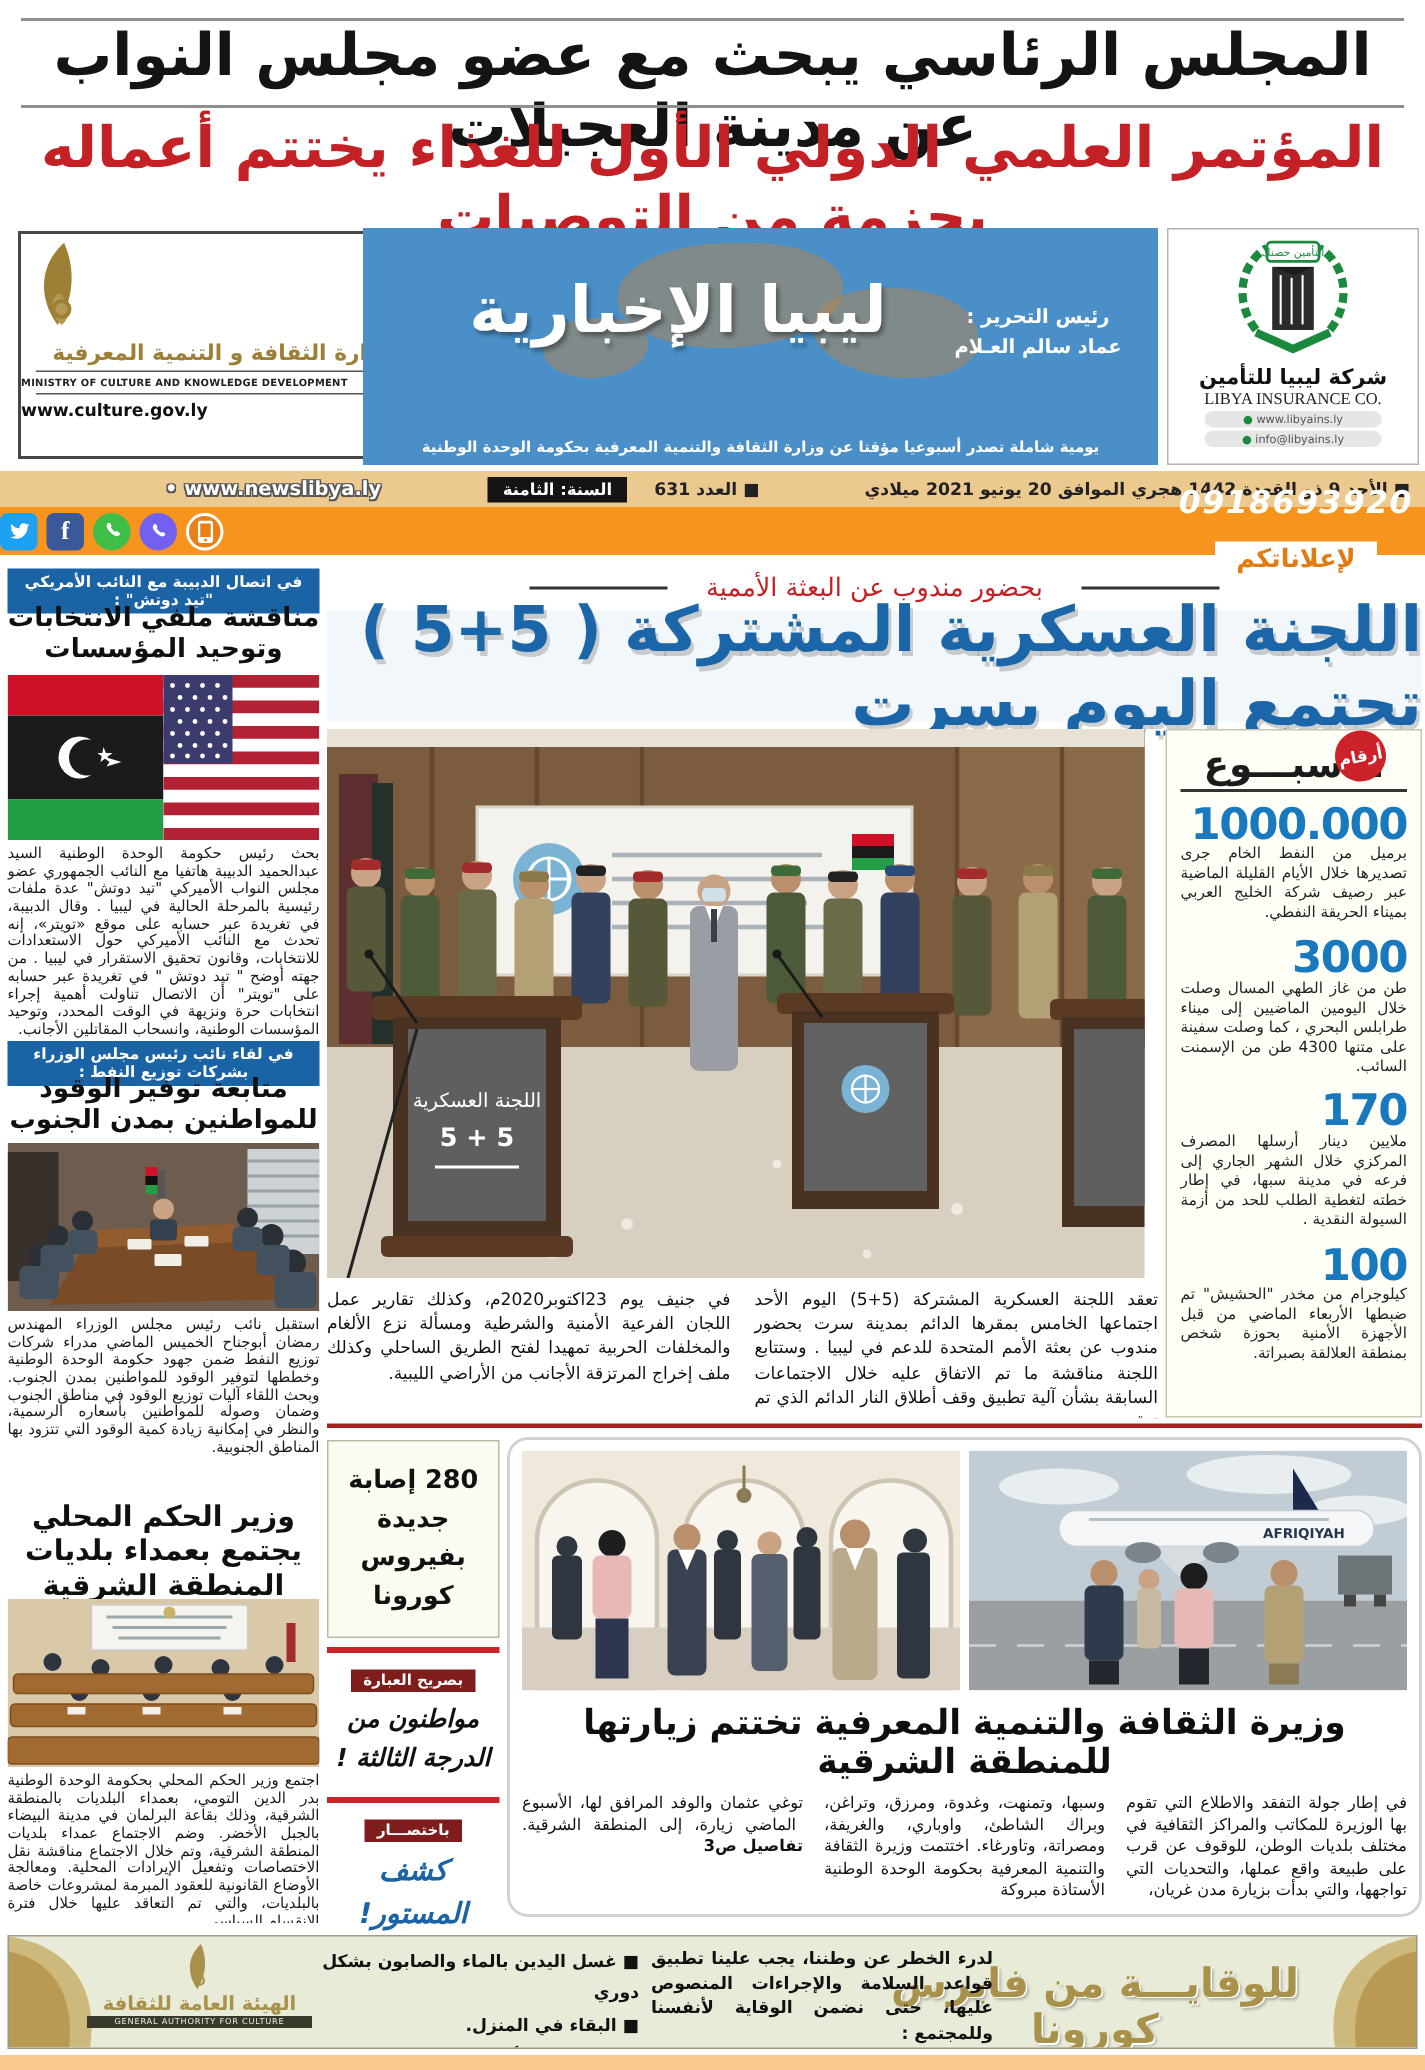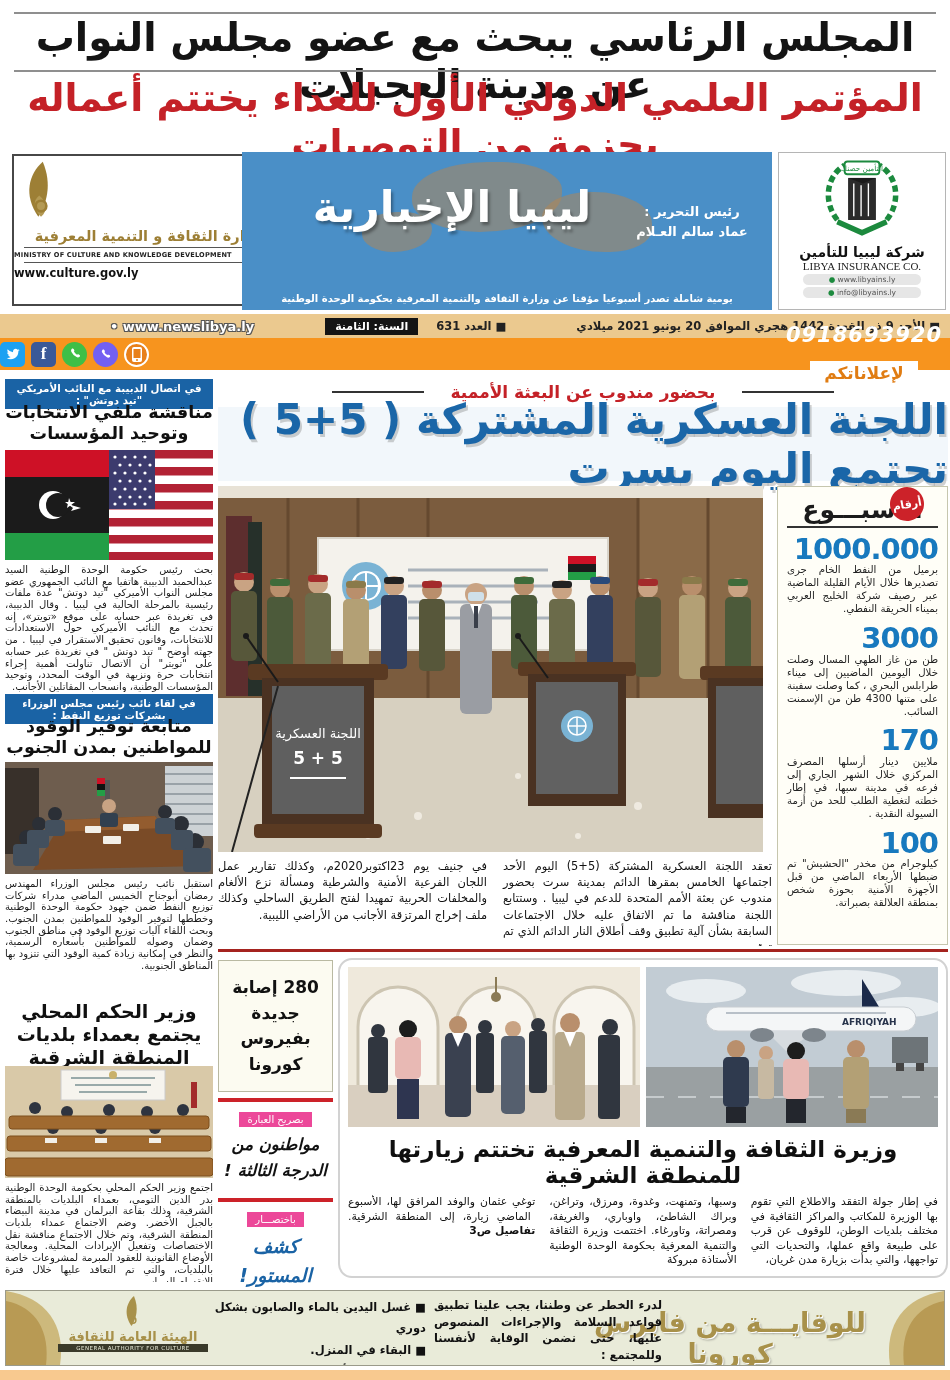--- a/index.html
+++ b/index.html
@@ -50,21 +50,21 @@
   #ads-box{background:#fff;color:#e07c12;font-weight:bold;font-size:17px;padding:2px 14px;}
   
   .kicker{position:absolute;left:5px;width:208px;background:#1a63a5;color:#fff;font-size:10.3px;font-weight:bold;
           text-align:center;padding:3px 1px;box-sizing:border-box;direction:rtl;}
   .lhead{position:absolute;left:5px;width:208px;text-align:center;font-weight:bold;color:#101010;line-height:1.22;direction:rtl;}
   .limg{position:absolute;left:5px;width:208px;overflow:hidden;}
   .lbody{position:absolute;left:5px;width:208px;font-size:10px;line-height:1.17;overflow:hidden;color:#1a1a1a;}
   
   #lead-kicker-row{left:218px;top:382px;width:730px;display:flex;align-items:center;justify-content:center;gap:26px;}
   .dash{width:92px;height:2px;background:#333;}
-  #lead-kicker{color:#c42127;font-size:17px;font-weight:bold;direction:rtl;}
+  #lead-kicker{color:#c42127;font-size:17px;font-weight:normal;direction:rtl;}
   #lead-headline{left:218px;top:407px;width:730px;height:74px;display:flex;align-items:center;justify-content:center;
       color:#1a66a8;font-size:42px;font-weight:bold;letter-spacing:-1px;direction:rtl;
       text-shadow:2px 3px 0 rgba(120,120,120,.35);background:#f2f7fb;}
   #lead-photo{left:218px;top:486px;width:545px;height:366px;overflow:hidden;}
   #lead-body{left:218px;top:858px;width:554px;height:88px;display:flex;gap:16px;direction:rtl;
       font-size:11.4px;line-height:1.42;overflow:hidden;}
   #lead-body div{flex:1;}
   #red-rule{left:218px;top:949px;width:730px;height:3px;background:#a5231f;}
   
   #week-box{left:777px;top:486px;width:171px;height:459px;border:1px solid #c6c6ae;background:#fffef7;
@@ -73,21 +73,21 @@
       border-bottom:2px solid #333;padding-bottom:2px;margin-bottom:6px;direction:rtl;}
   #week-badge{position:absolute;top:-8px;right:14px;width:34px;height:34px;border-radius:50%;background:#cc2229;color:#fff;
       font-size:11px;display:flex;align-items:center;justify-content:center;transform:rotate(-10deg);font-weight:bold;}
   .wn-num{color:#1879be;font-weight:bold;font-size:29px;line-height:1.05;text-align:right;direction:rtl;letter-spacing:-1px;}
   .wn-text{font-size:10.2px;line-height:1.27;text-align:justify;direction:rtl;color:#222;margin-bottom:7px;}
   
   #covid-box{left:218px;top:960px;width:115px;height:132px;border:1px solid #b9b9a2;background:#fcfbf1;box-sizing:border-box;
       display:flex;align-items:center;justify-content:center;text-align:center;font-size:17px;font-weight:bold;direction:rtl;padding:4px;line-height:1.5;}
   .red-div{left:218px;width:115px;height:4px;background:#cc2229;}
   .op-box{left:218px;width:115px;direction:rtl;text-align:center;}
-  .op-badge{display:inline-block;background:#ec4899;color:#fff;font-size:10px;font-weight:normal;padding:2px 8px;margin-bottom:5px;}
+  .op-badge{display:inline-block;background:#7f1d1d;color:#fff;font-size:10px;font-weight:bold;padding:2px 8px;margin-bottom:5px;}
   .op-title{font-size:16.5px;font-weight:bold;line-height:1.55;font-style:italic;}
   #op2-title{color:#1a63a5;font-size:19px;}
   
   #culture-box{left:338px;top:958px;width:610px;height:320px;border:2px solid #d2d2d2;border-radius:14px;background:#fff;
       box-sizing:border-box;padding:7px 8px;}
   #culture-photos{display:flex;gap:6px;height:160px;}
   #culture-photos .ph{flex:1;overflow:hidden;}
   #culture-headline{text-align:center;font-size:23px;font-weight:bold;color:#0f0f0f;margin-top:9px;direction:rtl;letter-spacing:-.5px;}
   #culture-body{display:flex;gap:14px;direction:rtl;font-size:10.8px;line-height:1.35;text-align:justify;margin-top:7px;height:90px;overflow:hidden;}
   #culture-body div{flex:1;}

